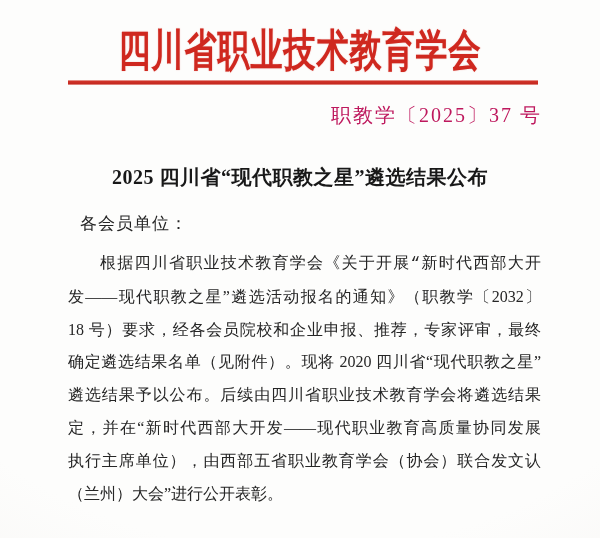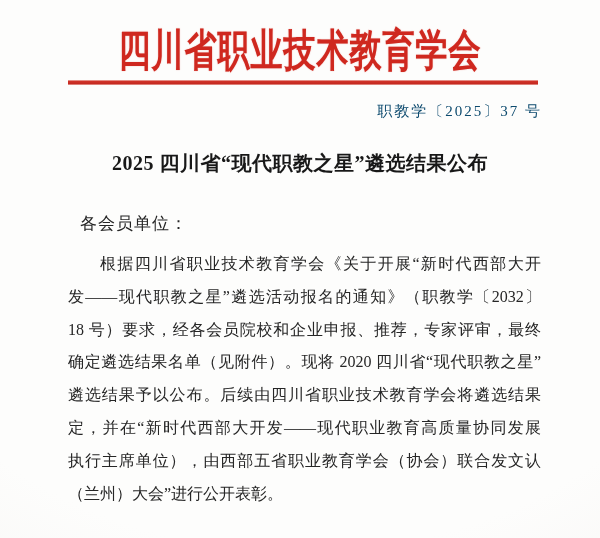--- a/index.html
+++ b/index.html
@@ -30,28 +30,28 @@
   }
 
   .red-divider {
     position: absolute; left: 68px; top: 80px;
     width: 470px; height: 5px;
     background: linear-gradient(180deg, #f0beb8 0%, #d03228 28%, #c52a21 72%, #e9aea7 100%);
   }
 
   .doc-number {
     position: absolute; right: 58px; top: 102px;
-    font-size: 15px;
+    font-size: 20px;
     letter-spacing: 2px;
-    color: #0c4a6e;
+    color: #be185d;
     white-space: nowrap;
   }
 
   .doc-title {
-    position: absolute; left: 0; right: 0; top: 150px;
+    position: absolute; left: 0; right: 0; top: 164px;
     text-align: center;
     font-size: 20px;
     font-weight: 700;
     letter-spacing: 0.5px;
     color: #181818;
     white-space: nowrap;
   }
 
   .greeting {
     position: absolute; left: 68px; top: 212px;
@@ -67,21 +67,21 @@
     font-size: 16px;
     line-height: 32.8px;
     color: #262626;
   }
   .body-line {
     text-align: justify;
     text-align-last: justify;
     height: 32.8px;
     overflow: hidden;
   }
-  .body-line.first { text-indent: 2em; }
+  .body-line.first { text-indent: 2em; font-family: Liberation Mono, monospace; }
   .body-line.last  { text-align-last: left; }
 </style>
 </head>
 <body>
 
 <div class="page">
 
   <div class="org-name-wrap">
     <span class="org-name">四川省职业技术教育学会</span>
   </div>

